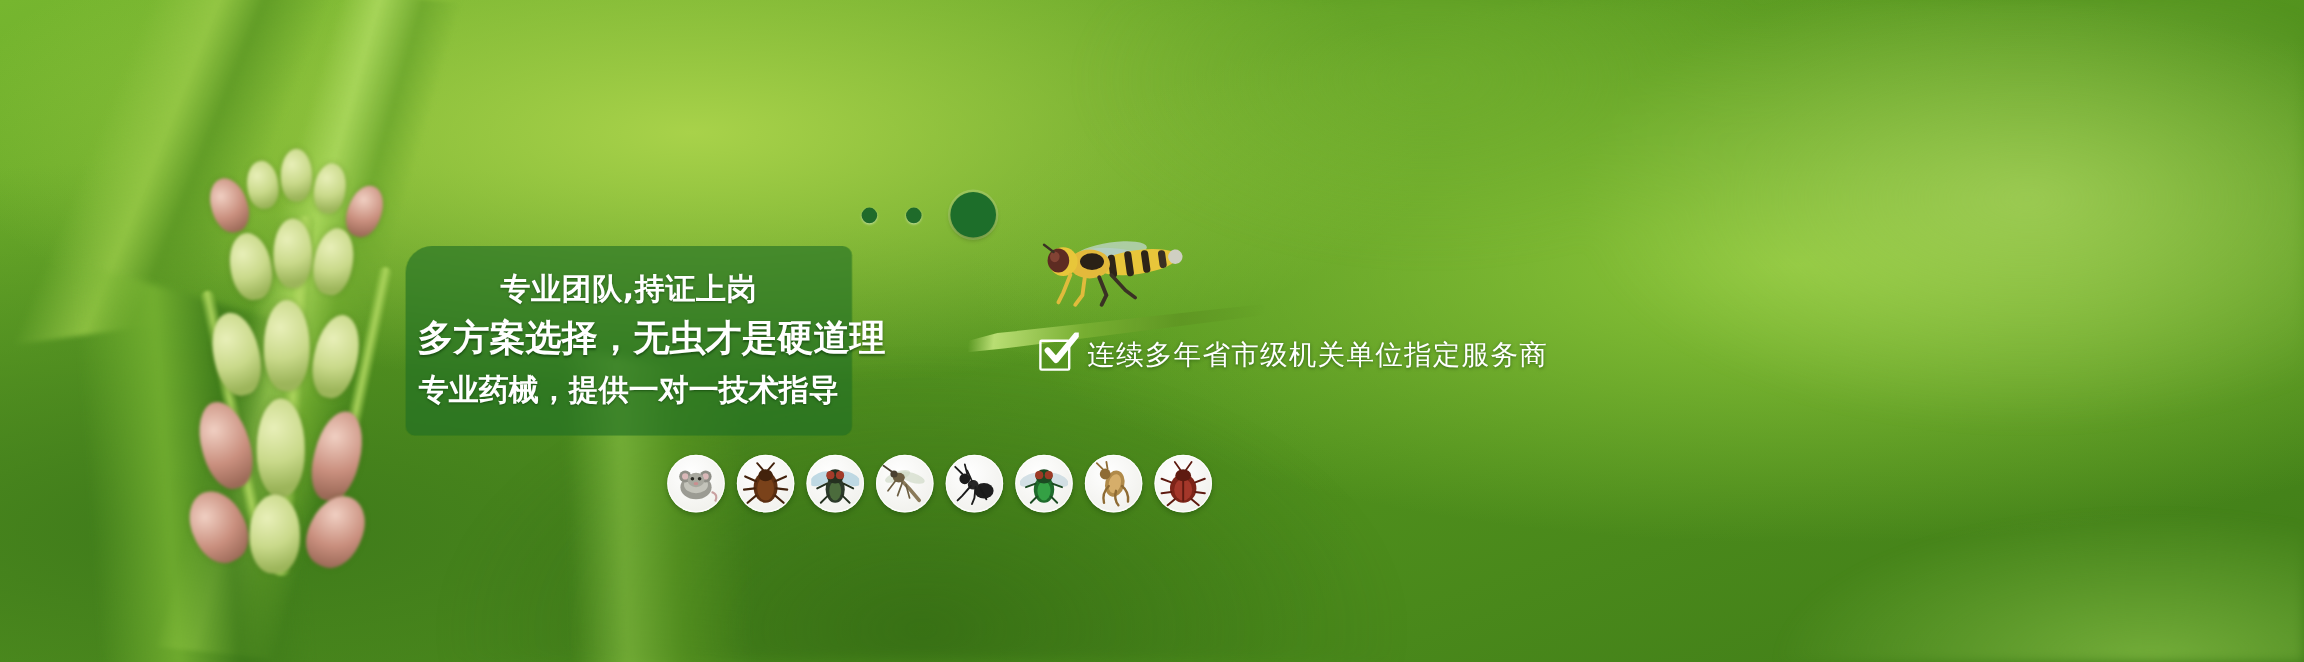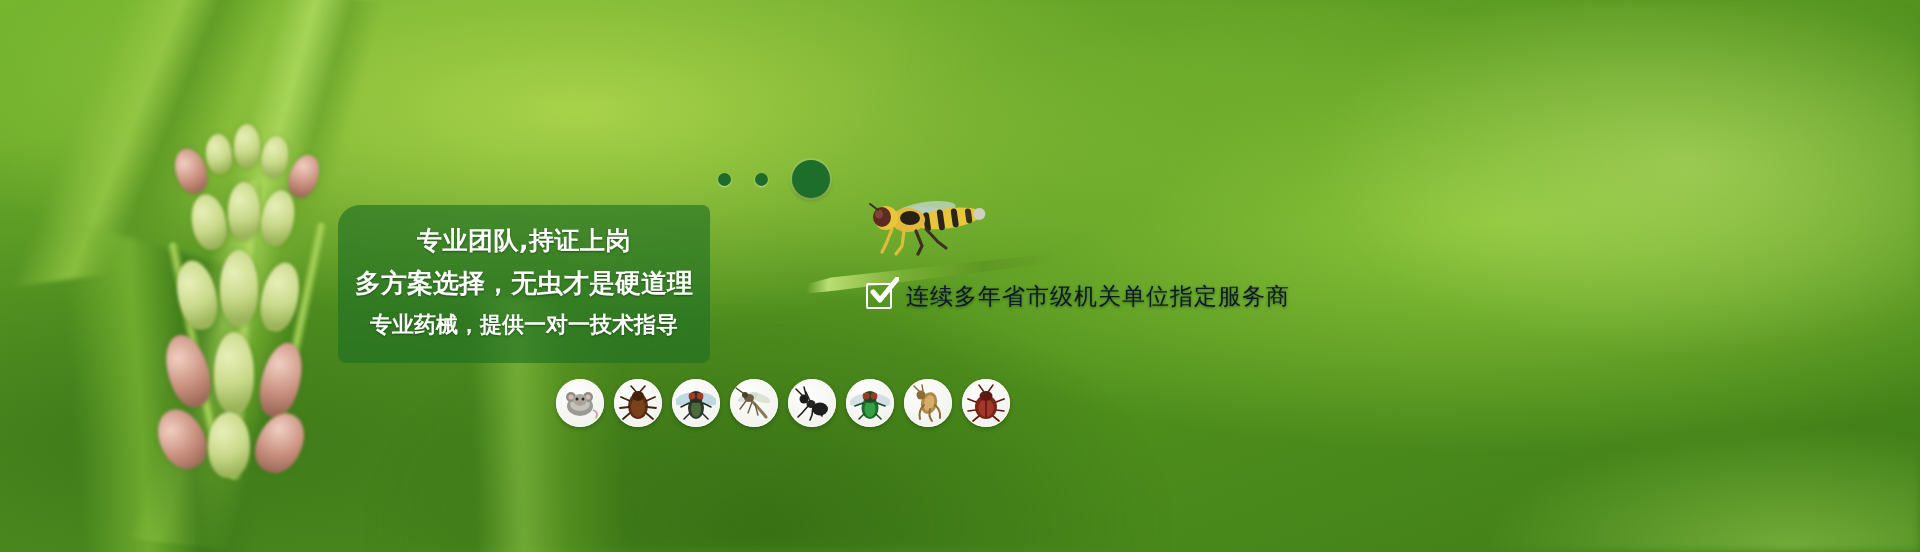--- a/index.html
+++ b/index.html
@@ -96,43 +96,43 @@
     position:absolute; left:338px; top:205px; width:372px; height:158px;
     display:flex; flex-direction:column; justify-content:center; gap:8px;
     padding:6px 10px 8px 10px;
   }
   .pl{
     color:#ffffff; font-weight:bold; text-align:center; white-space:nowrap;
     font-family:"DejaVu Sans","Liberation Sans",sans-serif;
     text-shadow:0 1px 2px rgba(0,40,0,.5);
   }
   .pl1{ font-size:25px; line-height:34px; letter-spacing:.5px; }
-  .pl2{ font-size:26px; line-height:34px; letter-spacing:0; }
-  .pl3{ font-size:22px; line-height:34px; letter-spacing:0; }
+  .pl2{ font-size:30px; line-height:34px; letter-spacing:0; }
+  .pl3{ font-size:25px; line-height:34px; letter-spacing:0; }
 
   
   .fly-wrap{ position:absolute; left:800px; top:188px; width:260px; height:120px; }
   
   .fly-blade{
     position:absolute; left:0; top:62px; width:260px; height:46px;
     background:linear-gradient(96deg, rgba(0,0,0,0) 0%, rgba(175,215,95,.0) 4%, rgba(190,225,120,.95) 12%, rgba(120,175,50,.95) 40%, rgba(95,150,35,.9) 70%, rgba(0,0,0,0) 96%);
     clip-path:polygon(0% 78%, 12% 60%, 100% 6%, 100% 26%, 14% 88%, 0% 96%);
     filter:blur(.4px);
   }
 
   
   .bullets{ position:absolute; left:866px; top:272px; width:520px; }
   .bullet{ display:flex; align-items:center; gap:14px; height:48px; }
   .cbx{ width:26px; height:26px; flex:0 0 26px; position:relative; }
   .cbx .box{ position:absolute; inset:0; border:2px solid #ffffff; border-radius:2px; }
   .cbx .tick{
     position:absolute; left:3px; top:-6px; width:30px; height:28px;
   }
   .btext{
-    color:#0f172a; font-size:23px; line-height:28px; letter-spacing:1px; white-space:nowrap;
+    color:#ffffff; font-size:23px; line-height:28px; letter-spacing:1px; white-space:nowrap;
     font-family:"DejaVu Sans","Liberation Sans",sans-serif;
     text-shadow:0 1px 3px rgba(0,45,0,.55);
   }
 
   
   .pests{ position:absolute; left:556px; top:379px; display:flex; gap:10px; }
   .pest{
     width:48px; height:48px; border-radius:50%;
     background:radial-gradient(circle at 40% 32%, #ffffff, #f2f2ee 72%, #e2e2dc 100%);
     box-shadow:0 2px 4px rgba(0,40,0,.3), inset 0 0 0 1px rgba(255,255,255,.8);

